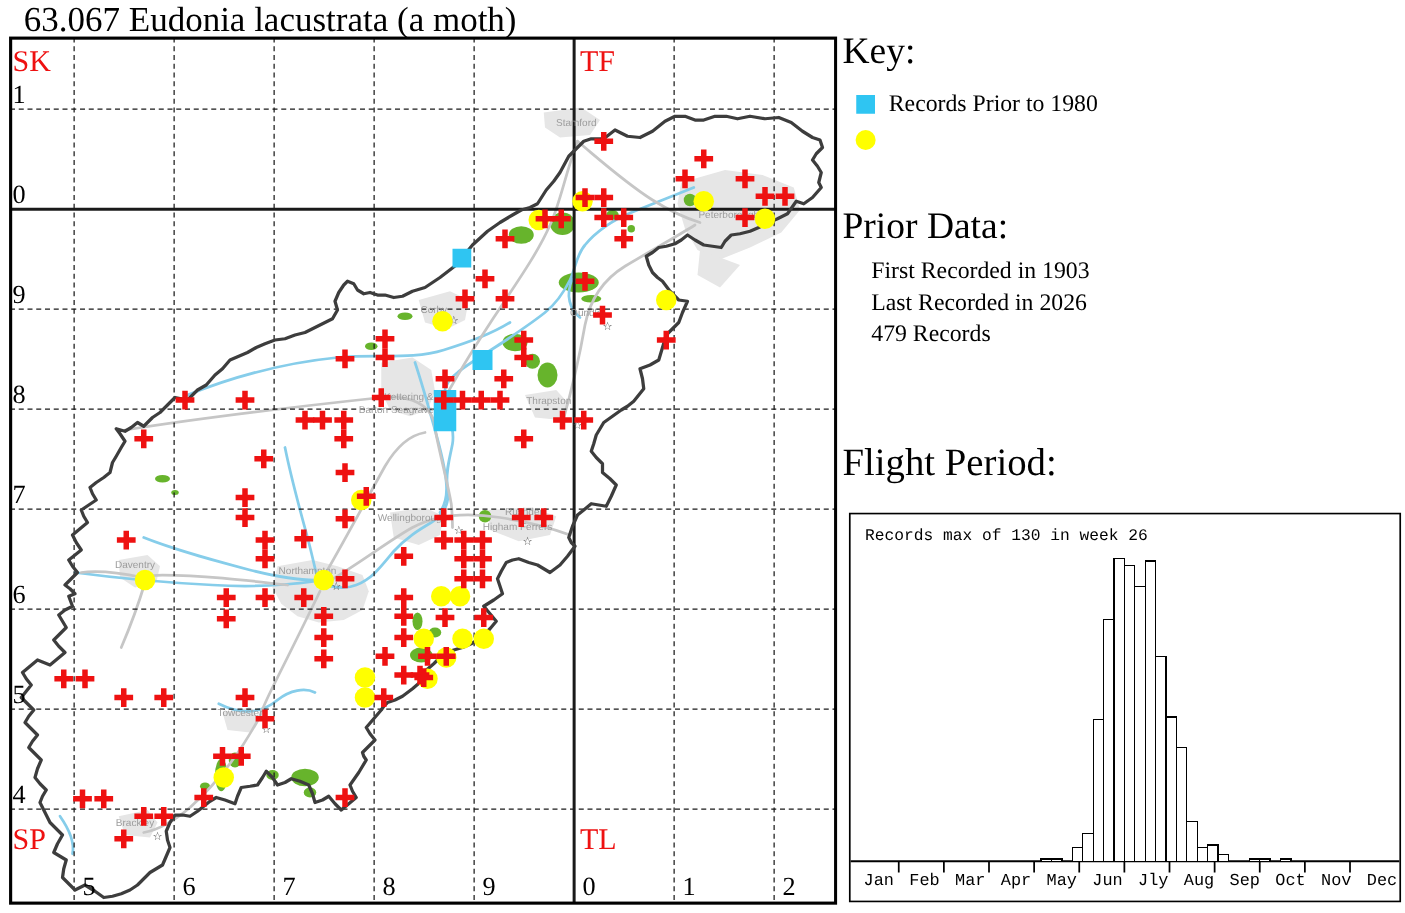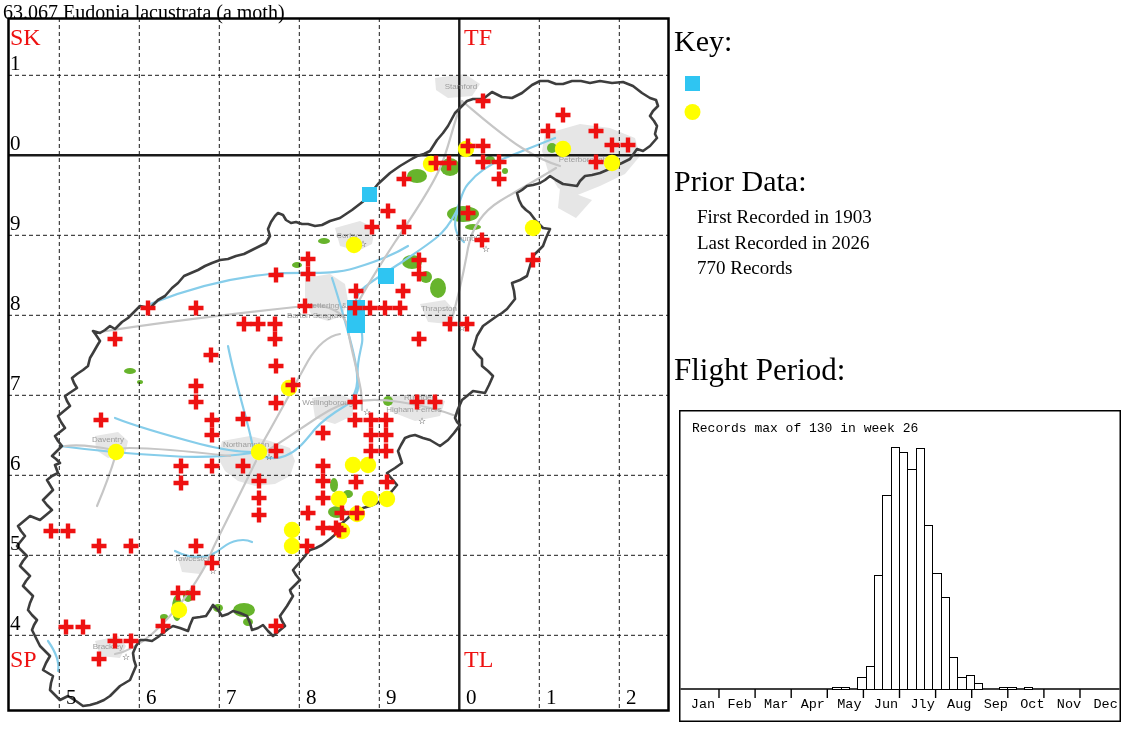--- a/index.html
+++ b/index.html
@@ -1,19 +1,19 @@
 <!DOCTYPE html>
 <html><head>
 <meta charset="utf-8">
 <style>
   html,body{margin:0;padding:0;background:#fff;}
   body{width:1124px;height:730px;position:relative;overflow:hidden;
        font-family:"Liberation Serif",serif;color:#000;}
-  #page-title{position:absolute;left:3px;top:1px;font-size:20px;}
-  #map-wrap{position:absolute;left:0;top:16px;width:552px;height:702px;}
+  #page-title{position:absolute;left:19px;top:1px;font-size:28px;}
+  #map-wrap{position:absolute;left:0;top:28px;width:552px;height:702px;}
   .col{position:absolute;left:674px;}
   .big-head{font-size:30px;}
   #key-head{top:24px;}
   #key-items{position:absolute;left:684px;top:70px;}
   .key-row{display:flex;align-items:center;height:28px;}
   .key-ic{width:18px;height:18px;margin-right:9px;position:relative;flex:0 0 18px;}
   .key-label{font-size:19px;}
   #useful-head{top:164px;}
   #useful-lines{position:absolute;left:697px;top:204px;font-size:19px;line-height:25.5px;}
   #flight-head{top:352px;font-size:31px;}
@@ -280,33 +280,34 @@
   <rect x="8.5" y="2.5" width="660" height="692" fill="none" stroke="#000" stroke-width="2.5"></rect>
 </svg>
 </div>
 
 <div id="key-head" class="col big-head">Key:</div>
 <div id="key-items">
   <div class="key-row">
     <span class="key-ic"><svg width="18" height="18">
           <rect x="1" y="1" width="15" height="15" fill="#2fc5f2"></rect>
         </svg></span>
+    <span class="key-label">Records Prior to 1980</span>
   </div>
   <div class="key-row">
     <span class="key-ic"><svg width="18" height="18">
           <circle cx="8.5" cy="9" r="8" fill="#ffff00"></circle>
         </svg></span>
   </div>
 </div>
 
 <div id="useful-head" class="col big-head">Prior Data:</div>
 <div id="useful-lines">
   <div>First Recorded in 1903</div>
   <div>Last Recorded in 2026</div>
-  <div>770 Records</div>
+  <div>479 Records</div>
 </div>
 
 <div id="flight-head" class="col big-head">Flight Period:</div>
 <svg id="flight-chart" width="442" height="312" viewBox="0 0 442 312">
   <rect x="0.75" y="0.75" width="440.5" height="310.5" fill="none" stroke="#000" stroke-width="1.5"></rect>
   <g id="chart-content">
       <text x="13" y="22" font-size="13px" font-family="&quot;Liberation Mono&quot;,&quot;DejaVu Sans Mono&quot;,monospace">Records max of 130 in week 26</text>
       <path d="M1.5,279 H440.5" stroke="#000" stroke-width="1.6"></path>
       <rect x="153.88" y="277.14" width="8.33" height="1.86" fill="#fff" stroke="#000" stroke-width="1" shape-rendering="crispEdges"></rect>
       <rect x="162.21" y="277.14" width="8.33" height="1.86" fill="#fff" stroke="#000" stroke-width="1" shape-rendering="crispEdges"></rect>

